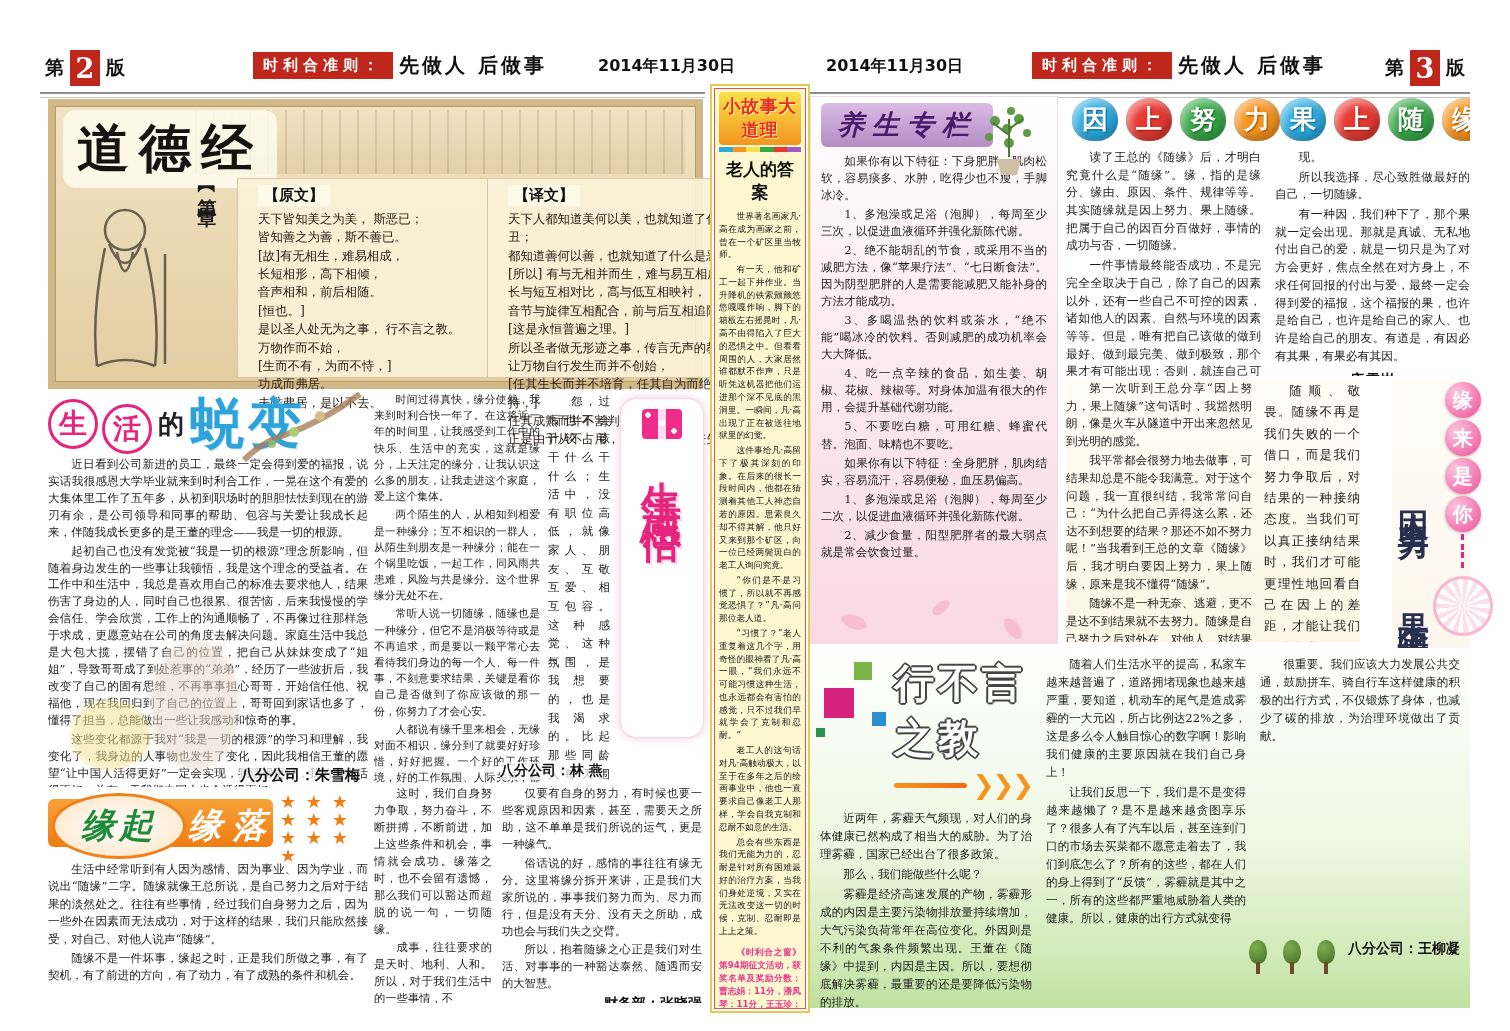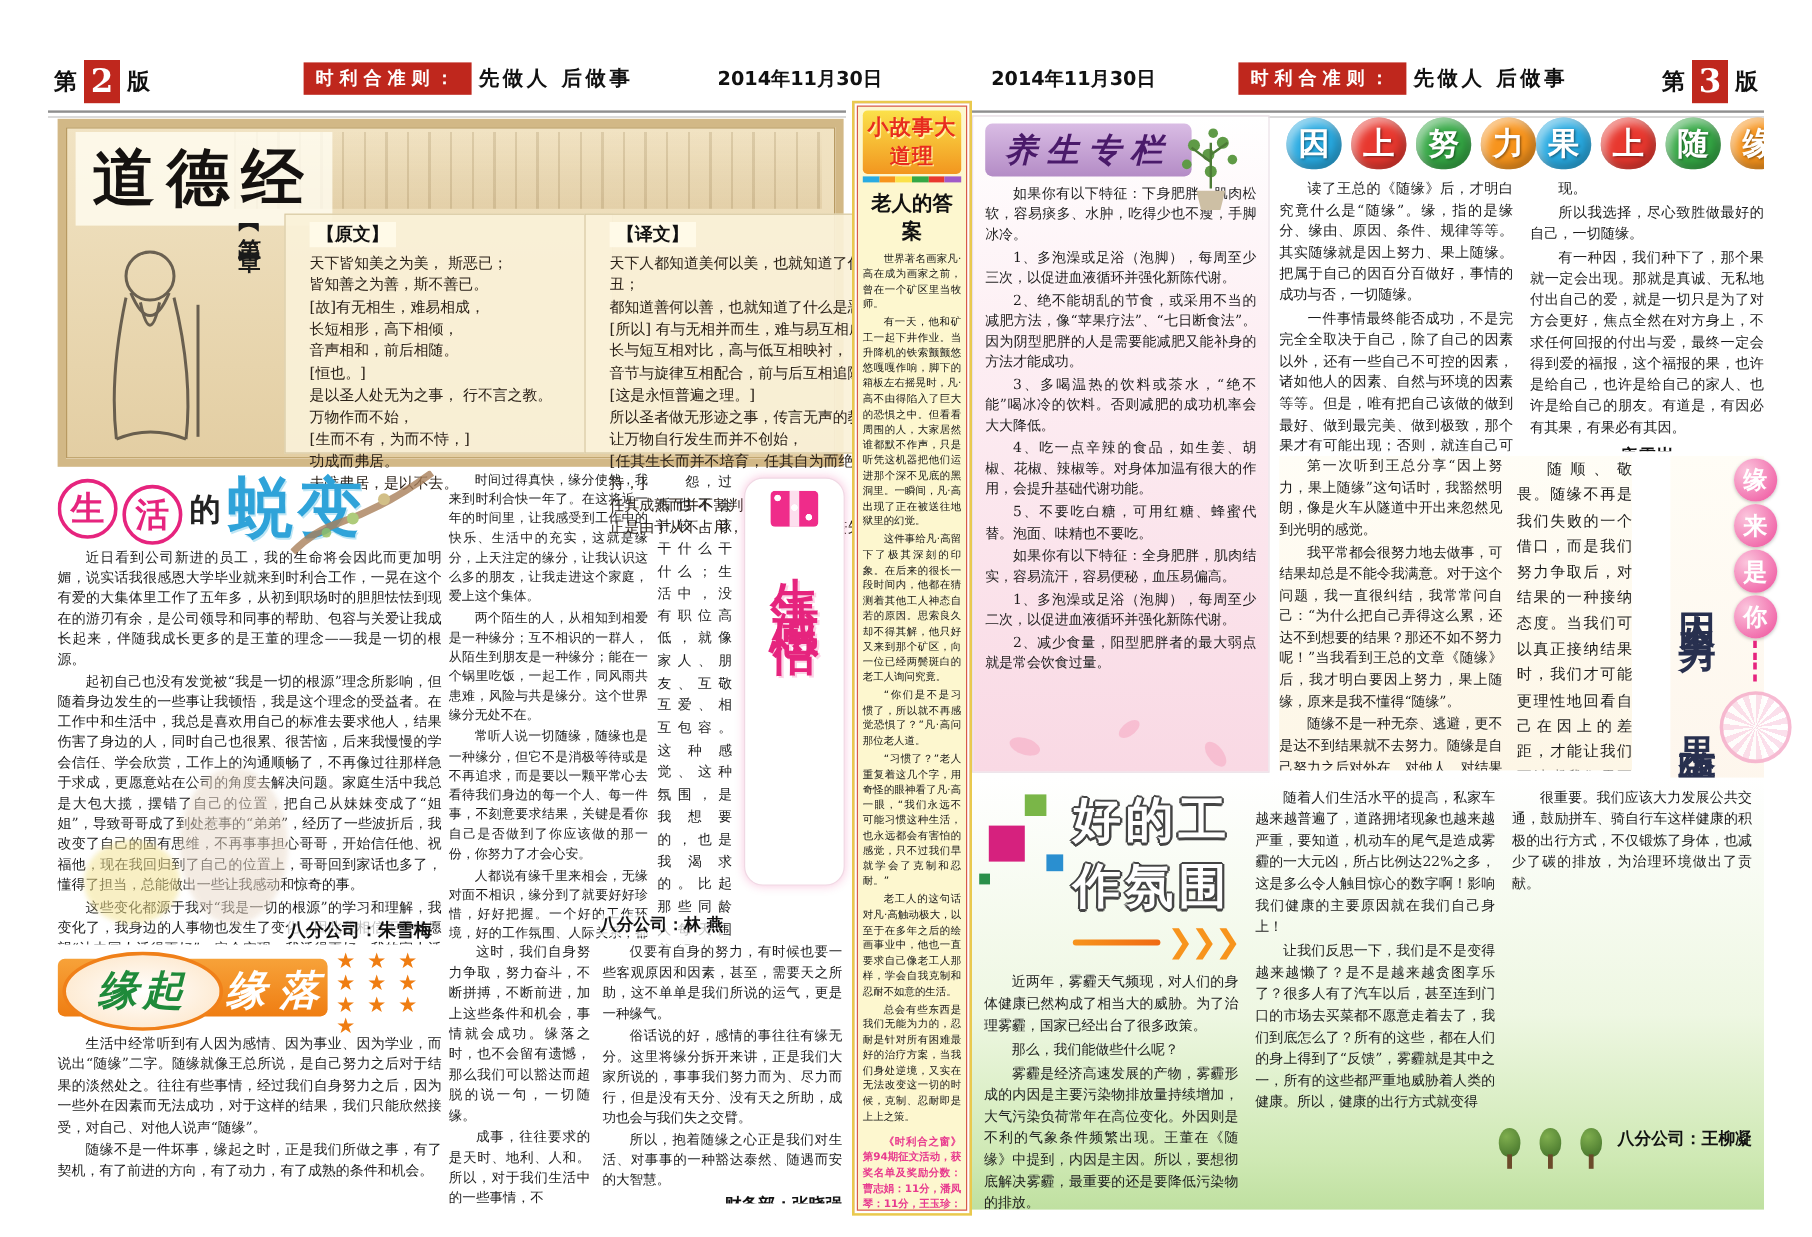--- a/index.html
+++ b/index.html
@@ -3,27 +3,27 @@
 <meta charset="utf-8">
 <style>
   html,body{margin:0;padding:0;background:#e9e9e9;font-family:"DejaVu Sans",sans-serif;}
   .sheet{position:relative;width:1510px;height:1031px;background:#ffffff;overflow:hidden;margin:0 auto;}
   .abs{position:absolute;}
   
   .hdr{display:flex;align-items:center;gap:6px;}
   .hdr-word{font-weight:bold;font-size:19px;color:#111;}
   .pg-box{width:30px;height:36px;background:#bf271d;color:#fff;font-size:27px;font-weight:bold;display:flex;align-items:center;justify-content:center;font-family:"DejaVu Serif",serif;}
   .motto-chip{background:#bf271d;color:#fff;font-weight:bold;font-size:15px;padding:4px 10px;letter-spacing:5px;}
-  .motto-text{font-weight:bold;font-size:17px;letter-spacing:3px;color:#111;}
+  .motto-text{font-weight:bold;font-size:20px;letter-spacing:3px;color:#111;}
   .date{font-weight:bold;font-size:16px;color:#111;}
   .rule{border-top:2px solid #8f8f8f;border-bottom:1px solid #c2c2c2;height:3px;}
   
   .ddj{background:linear-gradient(#f1e3c3,#e3cea3);border:7px solid #d2b886;box-shadow:inset 0 0 0 1px #b89a62;}
   .ddj-deco{background:repeating-linear-gradient(90deg,rgba(120,90,40,.22) 0 2px,transparent 2px 18px),linear-gradient(rgba(240,225,190,.2),rgba(200,170,120,.35));opacity:.8;}
-  .ddj-title{background:rgba(255,252,240,.82);padding:4px 14px;font-family:"DejaVu Serif",serif;font-weight:bold;font-size:52px;letter-spacing:10px;color:#151210;}
+  .ddj-title{background:rgba(255,252,240,.82);padding:4px 14px;font-family:"DejaVu Serif",serif;font-weight:bold;font-size:52px;letter-spacing:10px;color:#151210;border-radius:13px;}
   .chapter{writing-mode:vertical-rl;text-orientation:upright;font-weight:bold;font-size:19px;color:#1a1a1a;letter-spacing:4px;font-family:"DejaVu Serif",serif;}
   .scripture{background:rgba(250,241,216,.92);border:1px solid #d8c9a2;padding:6px 20px;}
   .scripture h4{margin:0 0 4px;background:#fffaе8;background:#fffae8;display:inline-block;padding:1px 6px;font-size:15px;color:#111;}
   .scripture div{font-family:"DejaVu Serif",serif;font-size:12.4px;line-height:1.48;color:#2a2118;}
   
   .paras p{margin:0 0 2px;text-indent:2em;text-align:justify;}
   .body-txt{font-family:"DejaVu Serif",serif;color:#1c1c1c;}
   .sig{font-weight:bold;color:#111;font-family:"DejaVu Sans",sans-serif;}
   
   .circ{display:inline-flex;align-items:center;justify-content:center;width:44px;height:44px;border:3px solid #e6247e;border-radius:50%;background:#fff;color:#e6247e;font-weight:bold;font-size:28px;font-family:"DejaVu Serif",serif;}
@@ -151,21 +151,21 @@
       <span class="de">的</span>
       <span class="tuibian-main">蜕变</span>
       <svg class="branch" viewBox="0 0 120 70">
         <path d="M118 2 Q80 30 40 44 Q20 50 2 68" stroke="#a9805a" stroke-width="6" fill="none"></path>
         <circle cx="52" cy="40" r="5" fill="#9abf5a"></circle>
           <circle cx="78" cy="24" r="5" fill="#c7b06a"></circle>
           <circle cx="30" cy="52" r="4" fill="#9abf5a"></circle>
       </svg>
     </div>
     <div class="paras body-txt" style="font-size:11.6px;line-height:1.46;">
-        <p>近日看到公司新进的员工，我的生命将会因此而更加明媚，说实话我很感恩大学毕业就来到时利合工作，一晃在这个有爱的大集体里工作了五年多，从初到职场时的胆胆怯怯到现在的游刃有余，是公司领导和同事的帮助、包容与关爱让我成长起来，伴随我成长更多的是王董的理念——我是一切的根源。</p>
+        <p>近日看到公司新进的员工，最终一定会得到爱的福报，说实话我很感恩大学毕业就来到时利合工作，一晃在这个有爱的大集体里工作了五年多，从初到职场时的胆胆怯怯到现在的游刃有余，是公司领导和同事的帮助、包容与关爱让我成长起来，伴随我成长更多的是王董的理念——我是一切的根源。</p>
         <p>起初自己也没有发觉被“我是一切的根源”理念所影响，但随着身边发生的一些事让我顿悟，我是这个理念的受益者。在工作中和生活中，我总是喜欢用自己的标准去要求他人，结果伤害了身边的人，同时自己也很累、很苦恼，后来我慢慢的学会信任、学会欣赏，工作上的沟通顺畅了，不再像过往那样急于求成，更愿意站在公司的角度去解决问题。家庭生活中我总是大包大揽，摆错了自己的位置，把自己从妹妹变成了“姐姐”，导致哥哥成了到处惹事的“弟弟”，经历了一些波折后，我改变了自己的固有思维，不再事事担心哥哥，开始信任他、祝福他，现在我回归到了自己的位置上，哥哥回到家话也多了，懂得了担当，总能做出一些让我感动和惊奇的事。</p>
         <p>这些变化都源于我对“我是一切的根源”的学习和理解，我变化了，我身边的人事物也发生了变化，因此我相信王董的愿望“让中国人活得更好”一定会实现，我活得更好，我的家人活得更好，总有一天我们中国人也会活得更好。</p>
       </div>
     <div class="sig abs" style="right:8px;bottom:2px;font-size:15px;background:rgba(255,255,255,.7);">八分公司：朱雪梅</div>
   </div>
 
   <div class="abs" style="left:374px;top:392px;width:238px;height:395px;overflow:hidden;display:flex;gap:8px;">
     <div class="paras body-txt" style="flex:1;font-size:10.8px;line-height:1.5;">
         <p>时间过得真快，缘分使然，我来到时利合快一年了。在这将近一年的时间里，让我感受到工作中的快乐、生活中的充实，这就是缘分，上天注定的缘分，让我认识这么多的朋友，让我走进这个家庭，爱上这个集体。</p>
         <p>两个陌生的人，从相知到相爱是一种缘分；互不相识的一群人，从陌生到朋友是一种缘分；能在一个锅里吃饭，一起工作，同风雨共患难，风险与共是缘分。这个世界缘分无处不在。</p>
@@ -344,21 +344,21 @@
   </div>
 
   <div class="abs wm" style="left:810px;top:648px;width:660px;height:360px;padding:8px 10px;box-sizing:border-box;">
     <div class="sq" style="left:14px;top:40px;width:30px;height:30px;background:#d6217e;"></div>
     <div class="sq" style="left:44px;top:14px;width:18px;height:18px;background:#7ab648;"></div>
     <div class="sq" style="left:62px;top:64px;width:14px;height:14px;background:#2a8fd0;"></div>
     <div class="sq" style="left:6px;top:80px;width:9px;height:9px;background:#2a8f4a;"></div>
     <div style="display:flex;gap:14px;height:100%;">
       <div style="width:212px;">
         <div style="padding-left:74px;">
-          <div class="wm-title">好的工作氛围</div>
+          <div class="wm-title">行不言之教</div>
           <div style="display:flex;align-items:center;gap:6px;margin:4px 0 10px;">
             <div class="wm-underline" style="flex:1;"></div>
             <span class="chev">❯❯❯</span>
           </div>
         </div>
         <div class="paras body-txt" style="font-size:11.6px;line-height:1.55;">
             <p>近两年，雾霾天气频现，对人们的身体健康已然构成了相当大的威胁。为了治理雾霾，国家已经出台了很多政策。</p>
             <p>那么，我们能做些什么呢？</p>
             <p>雾霾是经济高速发展的产物，雾霾形成的内因是主要污染物排放量持续增加，大气污染负荷常年在高位变化。外因则是不利的气象条件频繁出现。王董在《随缘》中提到，内因是主因。所以，要想彻底解决雾霾，最重要的还是要降低污染物的排放。</p>
           </div>

